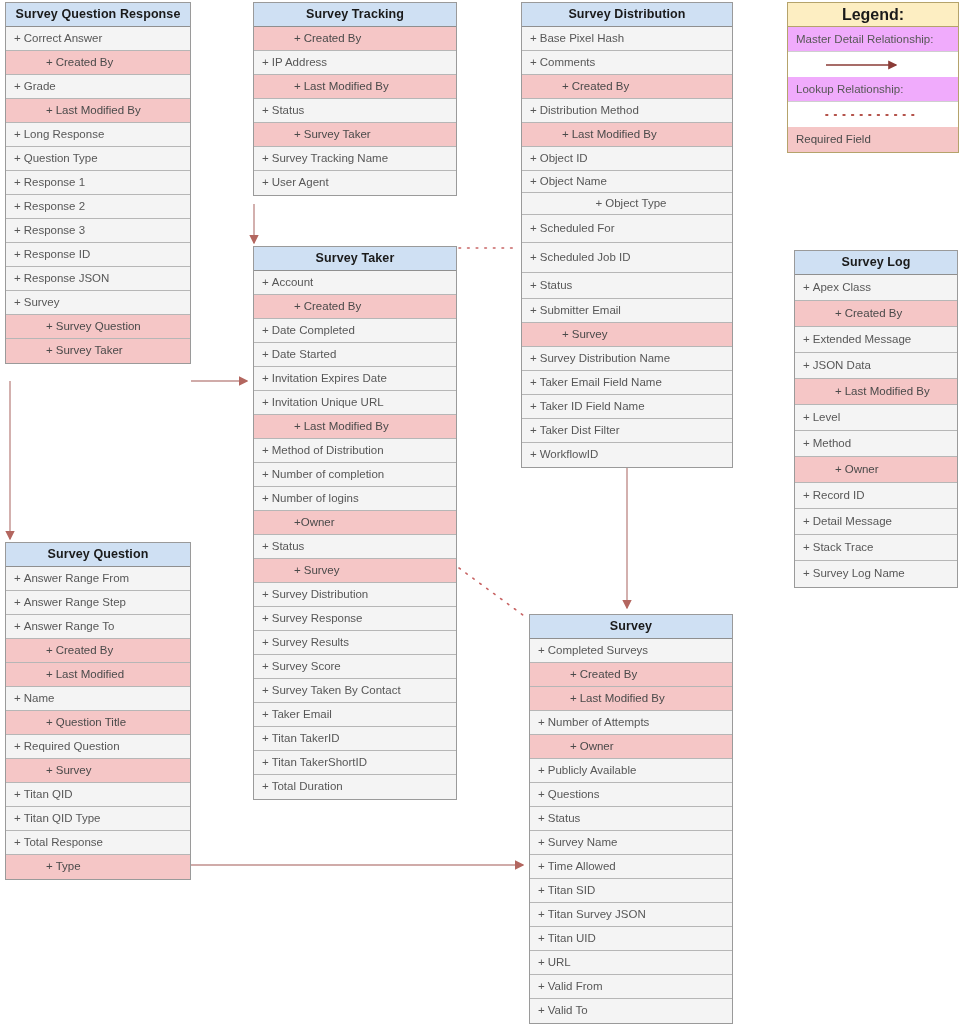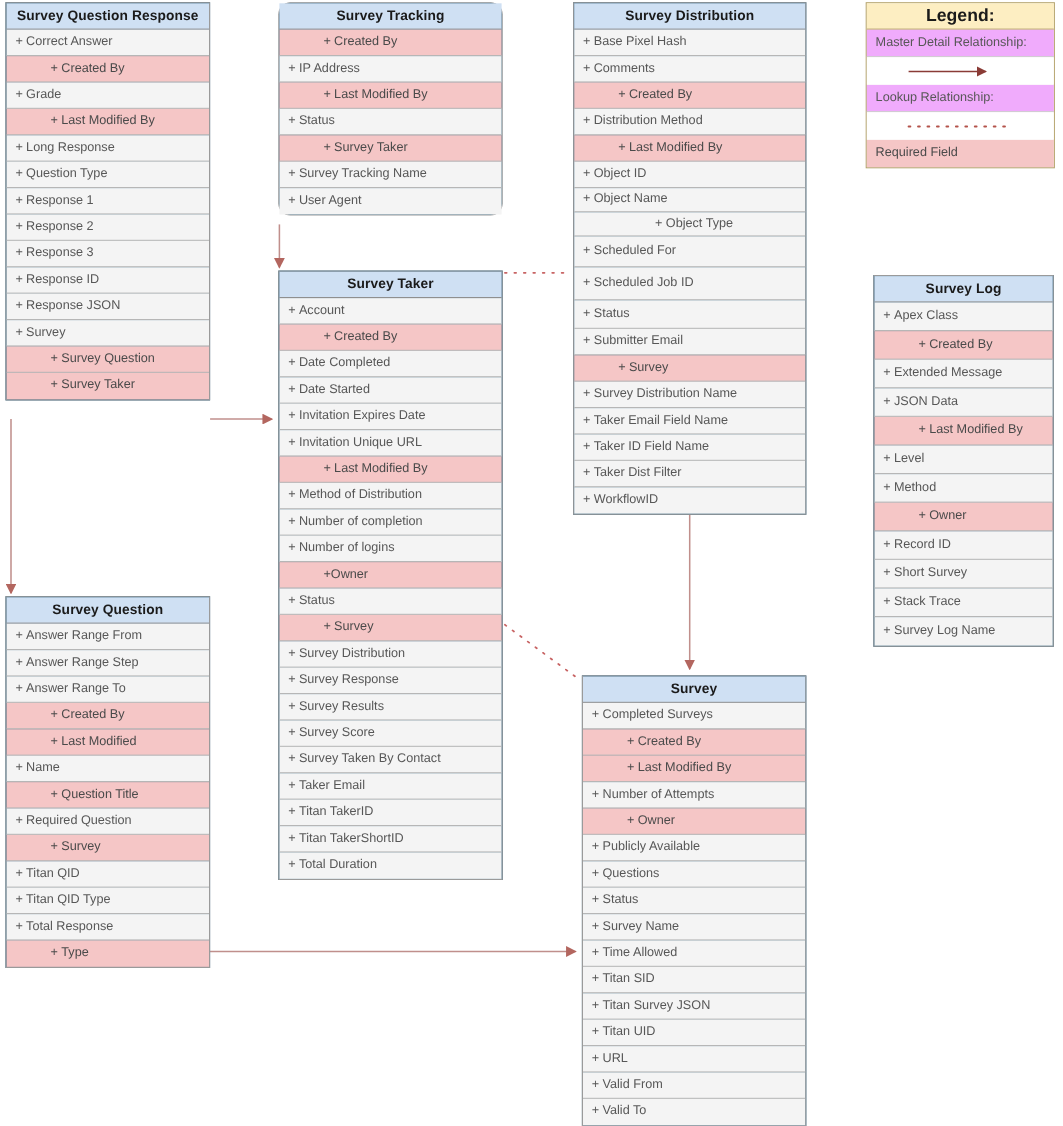--- a/index.html
+++ b/index.html
@@ -25,21 +25,21 @@
     top: 0;
     width: 966px;
     height: 1024px;
     pointer-events: none;
     z-index: 1;
   }
   .entity {
     position: absolute;
     box-sizing: border-box;
     border: 1px solid #9a9a9a;
-    background: #0c4a6e;
+    background: #f97316;
     z-index: 2;
   }
   .entity-header {
     box-sizing: border-box;
     background: #cfe0f3;
     border-bottom: 1px solid #8f8f8f;
     text-align: center;
     font-weight: bold;
     font-size: 12.5px;
     color: #1a1a1a;
@@ -191,21 +191,21 @@
     <div class="field"><span class="plus">+</span><span>Name</span></div>
     <div class="field required"><span class="plus">+</span><span>Question Title</span></div>
     <div class="field"><span class="plus">+</span><span>Required Question</span></div>
     <div class="field required"><span class="plus">+</span><span>Survey</span></div>
     <div class="field"><span class="plus">+</span><span>Titan QID</span></div>
     <div class="field"><span class="plus">+</span><span>Titan QID Type</span></div>
     <div class="field"><span class="plus">+</span><span>Total Response</span></div>
     <div class="field required"><span class="plus">+</span><span>Type</span></div>
   </div>
 
-  <div class="entity" style="left:253px; top:2px; width:204px;border-radius:11px;">
+  <div class="entity" style="left:253px; top:2px; width:204px;">
     <div class="entity-header">Survey Tracking</div>
     <div class="field required"><span class="plus">+</span><span>Created By</span></div>
     <div class="field"><span class="plus">+</span><span>IP Address</span></div>
     <div class="field required"><span class="plus">+</span><span>Last Modified By</span></div>
     <div class="field"><span class="plus">+</span><span>Status</span></div>
     <div class="field required"><span class="plus">+</span><span>Survey Taker</span></div>
     <div class="field"><span class="plus">+</span><span>Survey Tracking Name</span></div>
     <div class="field"><span class="plus">+</span><span>User Agent</span></div>
   </div>
 
@@ -281,21 +281,21 @@
     <div class="entity-header">Survey Log</div>
     <div class="field" style="height:26px;line-height:25px;"><span class="plus">+</span><span>Apex Class</span></div>
     <div class="field required" style="height:26px;line-height:25px;"><span class="plus">+</span><span>Created By</span></div>
     <div class="field" style="height:26px;line-height:25px;"><span class="plus">+</span><span>Extended Message</span></div>
     <div class="field" style="height:26px;line-height:25px;"><span class="plus">+</span><span>JSON Data</span></div>
     <div class="field required" style="height:26px;line-height:25px;"><span class="plus">+</span><span>Last Modified By</span></div>
     <div class="field" style="height:26px;line-height:25px;"><span class="plus">+</span><span>Level</span></div>
     <div class="field" style="height:26px;line-height:25px;"><span class="plus">+</span><span>Method</span></div>
     <div class="field required" style="height:26px;line-height:25px;"><span class="plus">+</span><span>Owner</span></div>
     <div class="field" style="height:26px;line-height:25px;"><span class="plus">+</span><span>Record ID</span></div>
-    <div class="field" style="height:26px;line-height:25px;"><span class="plus">+</span><span>Short Survey</span></div>
+    <div class="field" style="height:26px;line-height:25px;"><span class="plus">+</span><span>Detail Message</span></div>
     <div class="field" style="height:26px;line-height:25px;"><span class="plus">+</span><span>Stack Trace</span></div>
     <div class="field" style="height:26px;line-height:25px;"><span class="plus">+</span><span>Survey Log Name</span></div>
   </div>
 
   <div class="legend" style="left:787px; top:2px; width:172px;">
     <div class="legend-header">Legend:</div>
     <div class="legend-row">Master Detail Relationship:</div>
     <div class="legend-sample">
       <svg width="172" height="25" viewBox="0 0 172 25" xmlns="http://www.w3.org/2000/svg">
         <defs>

